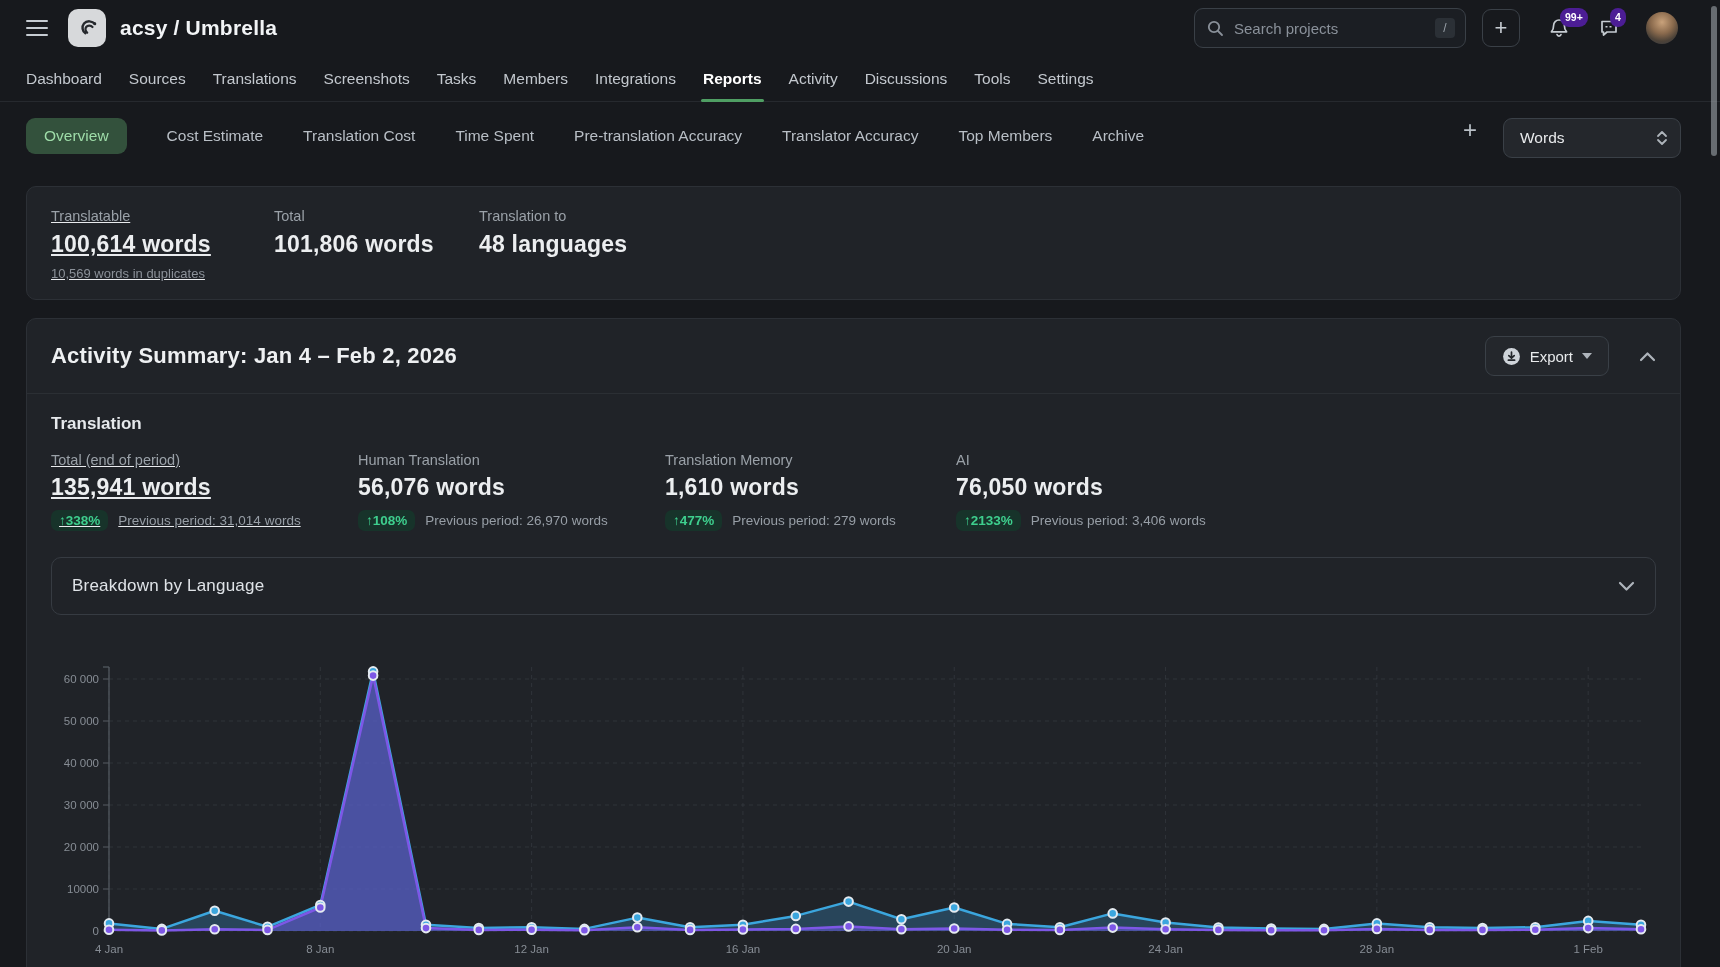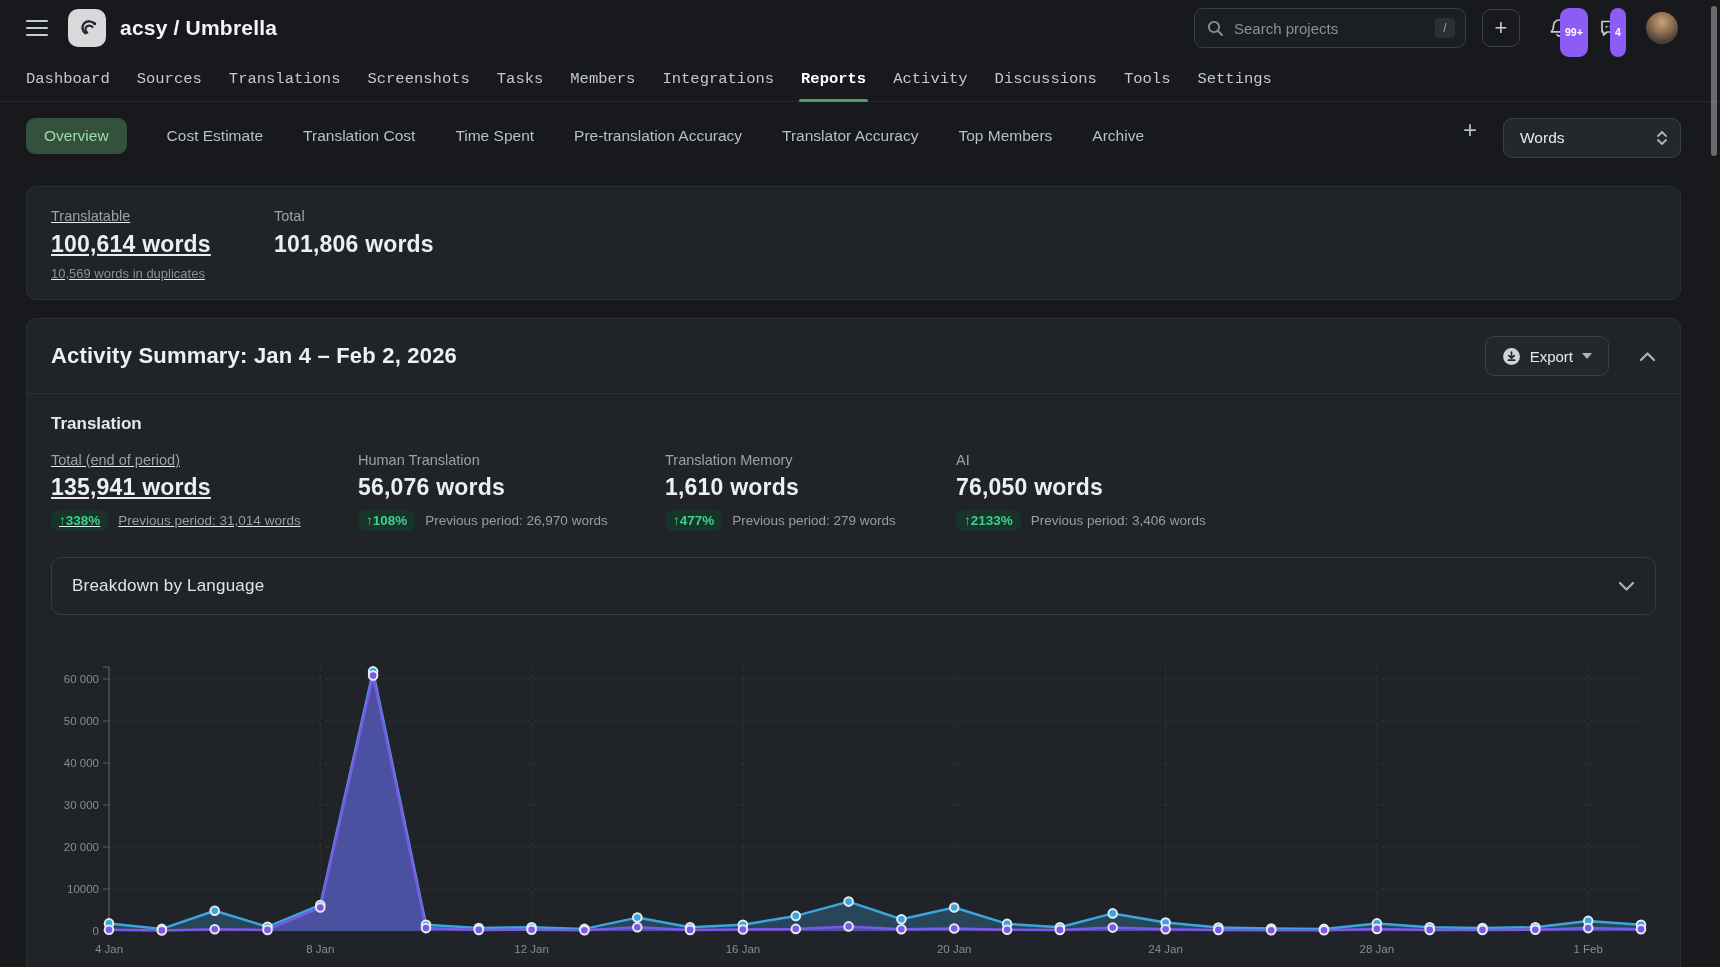--- a/index.html
+++ b/index.html
@@ -15,26 +15,26 @@
   .hamburger { width:22px; height:16px; display:flex; flex-direction:column; justify-content:space-between; background:none; border:none; cursor:pointer; }
   .hamburger span { display:block; height:2px; border-radius:1px; background:#c6ccd2; }
   .logo { width:38px; height:38px; border-radius:10px; background:#d7d9db; margin-left:20px; display:flex; align-items:center; justify-content:center; }
   .proj-title { margin-left:14px; font-size:21px; font-weight:bold; color:#f2f4f6; letter-spacing:.2px; cursor:pointer; }
   .tb-spacer { flex:1; }
   .search { width:272px; height:40px; border:1px solid #3a4047; background:#1b1e23; border-radius:9px; display:flex; align-items:center; padding:0 10px 0 12px; cursor:text; }
   .search .ph { flex:1; margin-left:10px; font-size:15px; color:#8a919a; }
   .kbd { min-width:20px; height:20px; border-radius:4px; background:#2b3036; color:#9aa1a9; font-size:12px; display:flex; align-items:center; justify-content:center; padding:0 6px; }
   .icon-btn { width:38px; height:38px; margin-left:16px; border:1px solid #3a4047; border-radius:9px; background:transparent; color:#c6ccd2; font-size:22px; line-height:1; cursor:pointer; display:flex; align-items:center; justify-content:center; }
   .tb-ic { position:relative; margin-left:28px; cursor:pointer; display:flex; }
-  .badge-blue { position:absolute; top:-9px; left:12px; background:#8b5cf6; color:#fff; font-size:10.5px; font-weight:bold; border-radius:9px; padding:19px 5px; line-height:1; }
+  .badge-blue { position:absolute; top:-9px; left:12px; background:#4c1d95; color:#fff; font-size:10.5px; font-weight:bold; border-radius:9px; padding:4px 5px; line-height:1; }
   .avatar { width:32px; height:32px; border-radius:50%; margin-left:26px; cursor:pointer;
     background:radial-gradient(circle at 50% 32%, #c9a27b 0%, #8a6a4d 42%, #4c4238 70%, #353a44 100%); }
   
   .mainnav { display:flex; gap:27px; padding:0 26px; height:46px; align-items:center; border-bottom:1px solid #26292e; }
-  .nav-item { font-size:15.5px; color:#c3c8ce; cursor:pointer; position:relative; height:100%; display:flex; align-items:center; text-decoration:none;font-family:Liberation Mono, monospace; }
+  .nav-item { font-size:15.5px; color:#c3c8ce; cursor:pointer; position:relative; height:100%; display:flex; align-items:center; text-decoration:none; }
   .nav-item.active { color:#ffffff; font-weight:bold; }
   .nav-item.active::after { content:""; position:absolute; left:-2px; right:-2px; bottom:-1px; height:3px; border-radius:2px; background:#4f9e63; }
   
   .subnav { display:flex; align-items:flex-start; padding:16px 39px 0 26px; }
   .subnav-items { display:flex; align-items:center; gap:40px; list-style:none; }
   .sub-item { font-size:15.5px; color:#b9bfc6; cursor:pointer; white-space:nowrap; }
   .sub-item.active { background:#33513c; color:#9edca8; padding:9px 18px; border-radius:9px; }
   .sub-spacer { flex:1; }
   .add-report { background:none; border:none; color:#b9bfc6; font-size:24px; line-height:1; cursor:pointer; margin-right:26px; }
   .unit-select { width:178px; height:40px; border:1px solid #3a4047; background:#24272c; border-radius:9px; display:flex; align-items:center; padding:0 12px 0 16px; cursor:pointer; }
@@ -160,20 +160,24 @@
 
   <section class="card stats-card">
       <div class="stat-col">
         <div class="stat-label">Translatable</div>
         <div class="stat-value">100,614 words</div>
         <div class="stat-note">10,569 words in duplicates</div>
       </div>
       <div class="stat-col">
         <div class="stat-label">Total</div>
         <div class="stat-value">101,806 words</div>
+      </div>
+      <div class="stat-col">
+        <div class="stat-label">Translation to</div>
+        <div class="stat-value">48 languages</div>
       </div>
     </section>
 
   <section class="card activity-card">
     <div class="ac-header">
       <h2 class="ac-title">Activity Summary: Jan 4 – Feb 2, 2026</h2>
       <button class="export-btn">
         <svg width="19" height="19" viewBox="0 0 19 19">
           <circle cx="9.5" cy="9.5" r="8.4" fill="#cfd4da"></circle>
           <path d="M9.5 5.2v5.4 M6.8 8.6l2.7 2.6 2.7-2.6 M6.4 13.2h6.2" fill="none" stroke="#24272c" stroke-width="1.7" stroke-linecap="round" stroke-linejoin="round"></path>

